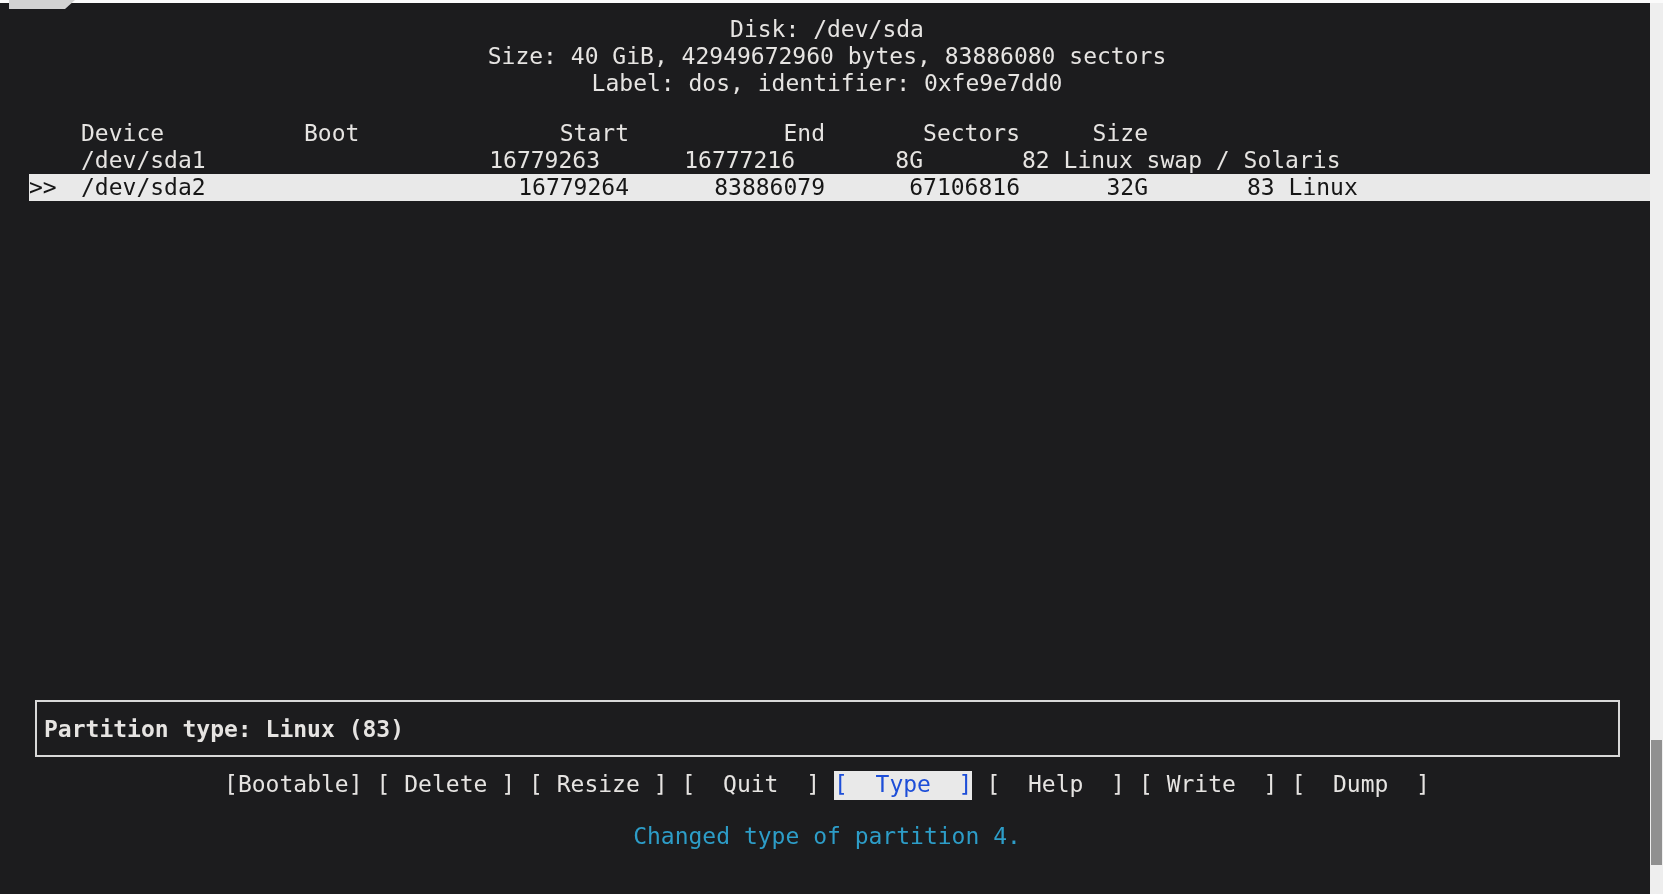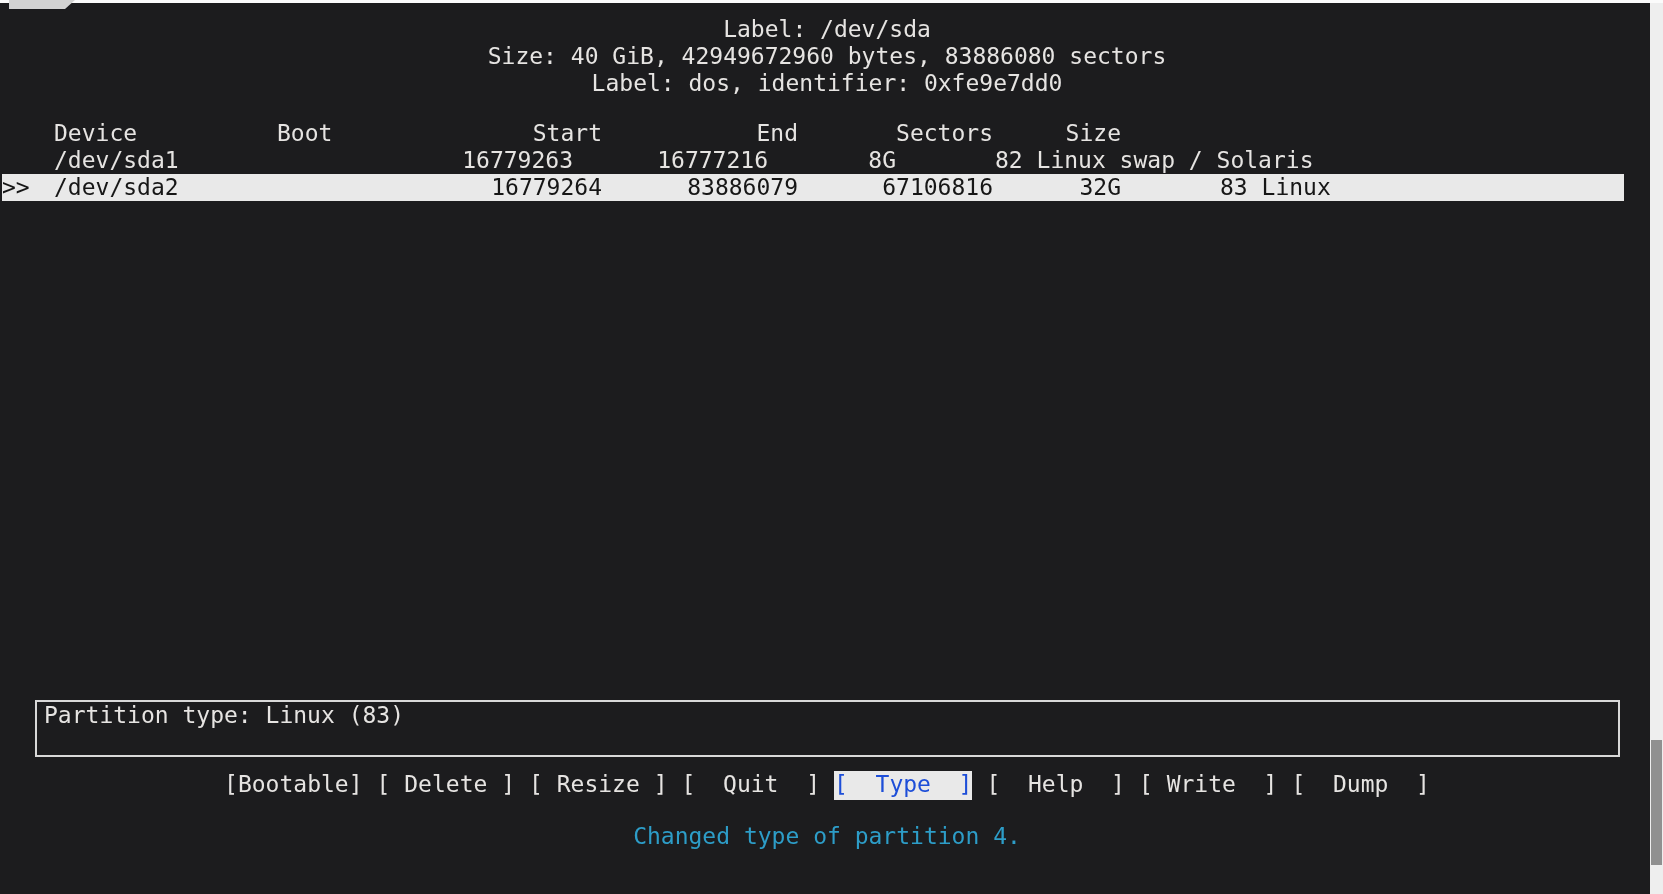--- a/index.html
+++ b/index.html
@@ -26,36 +26,36 @@
   .scrollbar-thumb { position: absolute; left: 1px; right: 1px; top: 737px; height: 125px; background: #909090; }
 
   .content { position: absolute; left: 0; top: 0; width: 1654px; height: 894px; }
 
   
   .disk-header { position: absolute; top: 16px; left: 0; width: 100%; text-align: center; line-height: 27px; }
   .disk-header div { white-space: pre; }
 
   
   .ptable { position: absolute; top: 120px; left: 0; width: 1654px; }
-  .prow { display: flex; height: 27px; line-height: 27px; white-space: pre; margin-left: 2px; width: 1622px; }
+  .prow { display: flex; height: 27px; line-height: 27px; white-space: pre; margin-left: 29px; width: 1622px; }
   .prow.selected { background: #e9e9e9; color: #161616; }
   .c-marker  { width: 52px; }
   .c-device  { width: 223px; }
   .c-boot    { width: 100px; }
   .c-start   { width: 225px; text-align: right; }
   .c-end     { width: 196px; text-align: right; }
   .c-sectors { width: 195px; text-align: right; }
   .c-size    { width: 128px; text-align: right; }
   .c-idtype  { padding-left: 99px; flex: 1; overflow: hidden; }
 
   
   .info-box {
     position: absolute; top: 700px; left: 35px; width: 1585px; height: 57px;
     border: 2px solid #d8d8d8; box-sizing: border-box;
-    display: flex; background: #1c1c1e;
+    display: flex; align-items: center; background: #1c1c1e; font-weight: bold;
   }
   .info-box-text { padding-left: 7px; white-space: pre; }
 
   
   .menu {
     position: absolute; top: 771px; left: 0; width: 1654px;
     display: flex; justify-content: center; gap: 14px;
   }
   .menu-btn {
     white-space: pre; height: 29px; line-height: 29px;
@@ -73,21 +73,21 @@
 <div class="top-line"></div>
 <div class="tab-stub"></div>
 
 <div class="scrollbar">
   <div class="scrollbar-thumb"></div>
 </div>
 
 <div class="content">
 
   <div class="disk-header">
-    <div>Label: /dev/sda</div>
+    <div>Disk: /dev/sda</div>
     <div>Size: 40 GiB, 42949672960 bytes, 83886080 sectors</div>
     <div>Label: dos, identifier: 0xfe9e7dd0</div>
   </div>
 
   <div class="ptable">
     <div class="prow">
       <span class="c-marker"></span>
       <span class="c-device">Device</span>
       <span class="c-boot">Boot</span>
       <span class="c-start">Start</span>

